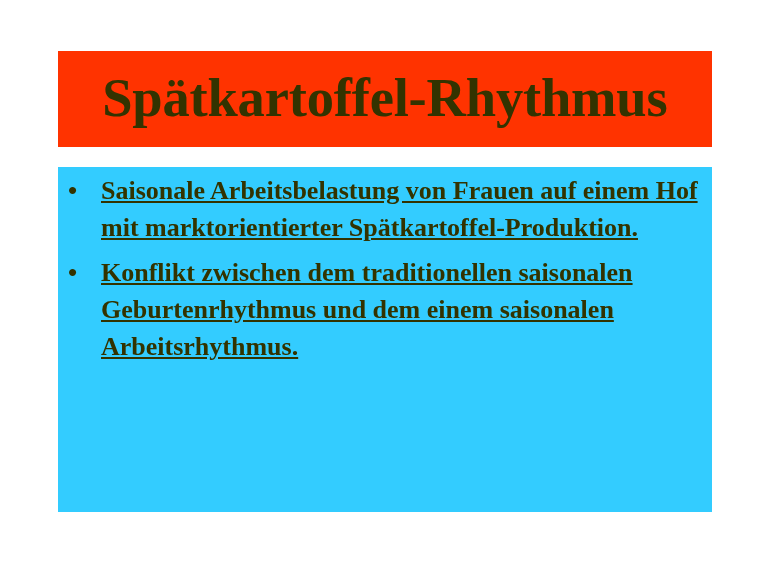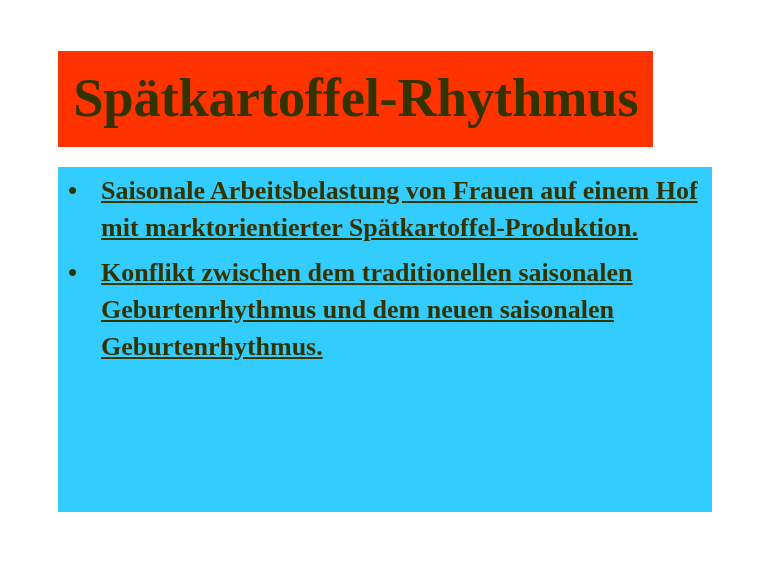--- a/index.html
+++ b/index.html
@@ -21,21 +21,21 @@
     width: 768px;
     height: 576px;
     background: #ffffff;
   }
 
   
   #title-block {
     position: absolute;
     left: 58px;
     top: 51px;
-    width: 595px;
+    width: 654px;
     height: 96px;
     background: #ff3300;
     display: flex;
     align-items: center;
     justify-content: center;
     overflow: hidden;
   }
 
   #title-text {
     font-family: "Liberation Serif", "DejaVu Serif", serif;
@@ -109,19 +109,19 @@
   <div id="content-block" style="background: rgb(51, 204, 255);">
     <ul id="bullet-list">
 
       <li class="bullet-item" style="color: rgb(51, 51, 0);">
         <span class="bullet-marker" style="color: rgb(51, 51, 0);">•</span>
         <span class="bullet-text">Saisonale Arbeitsbelastung von Frauen auf einem Hof mit marktorientierter Spätkartoffel-Produktion.</span>
       </li>
 
       <li class="bullet-item" style="color: rgb(51, 51, 0);">
         <span class="bullet-marker" style="color: rgb(51, 51, 0);">•</span>
-        <span class="bullet-text">Konflikt zwischen dem traditionellen saisonalen Geburtenrhythmus und dem neuen saisonalen Geburtenrhythmus.</span>
+        <span class="bullet-text">Konflikt zwischen dem traditionellen saisonalen Geburtenrhythmus und dem einem saisonalen Arbeitsrhythmus.</span>
       </li>
 
     </ul>
   </div>
 
 </div>
 
 </body></html>

